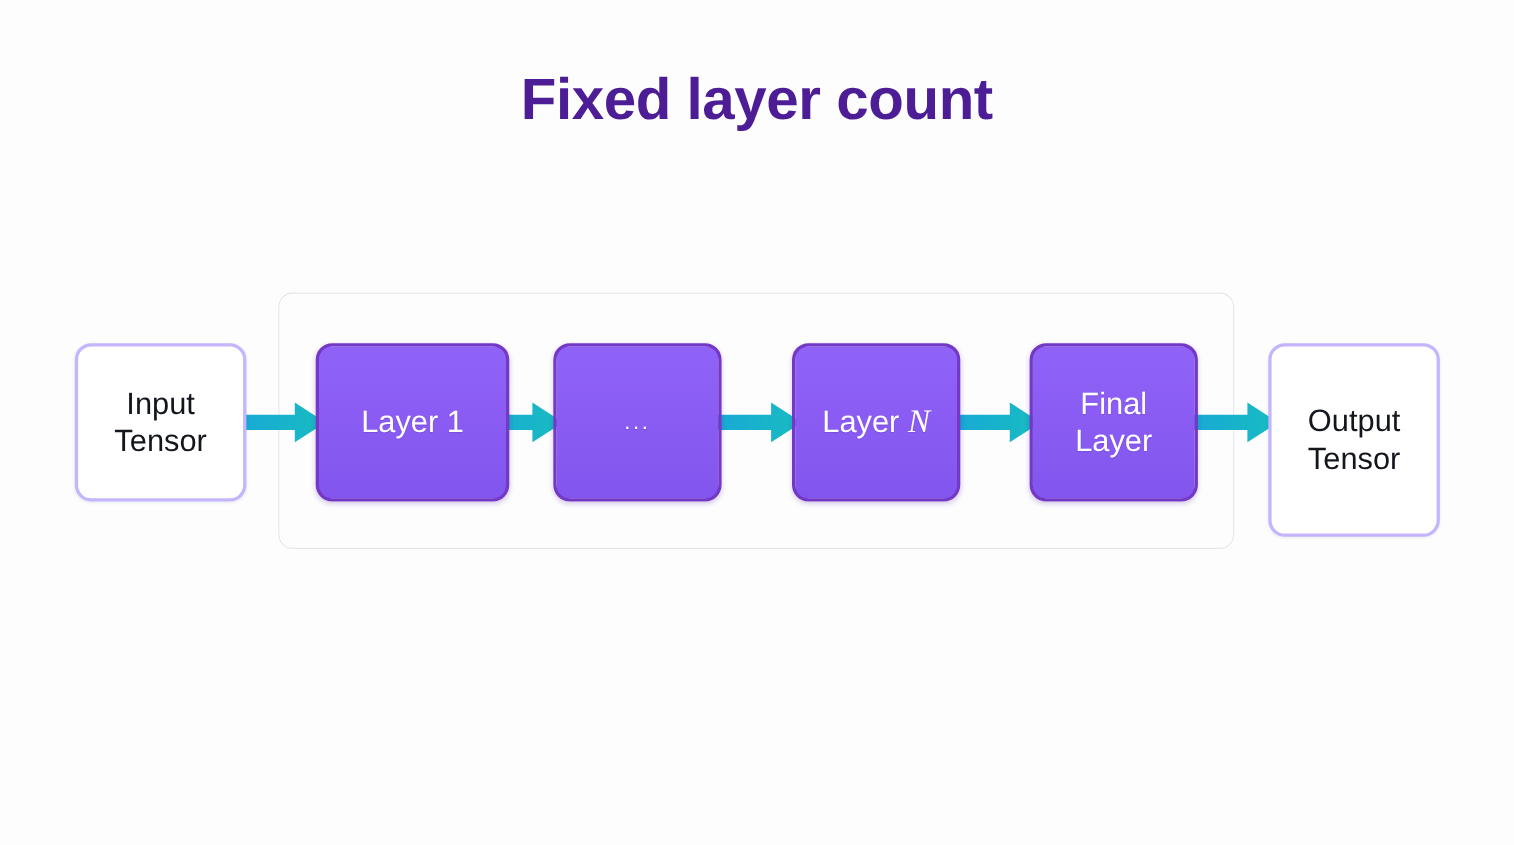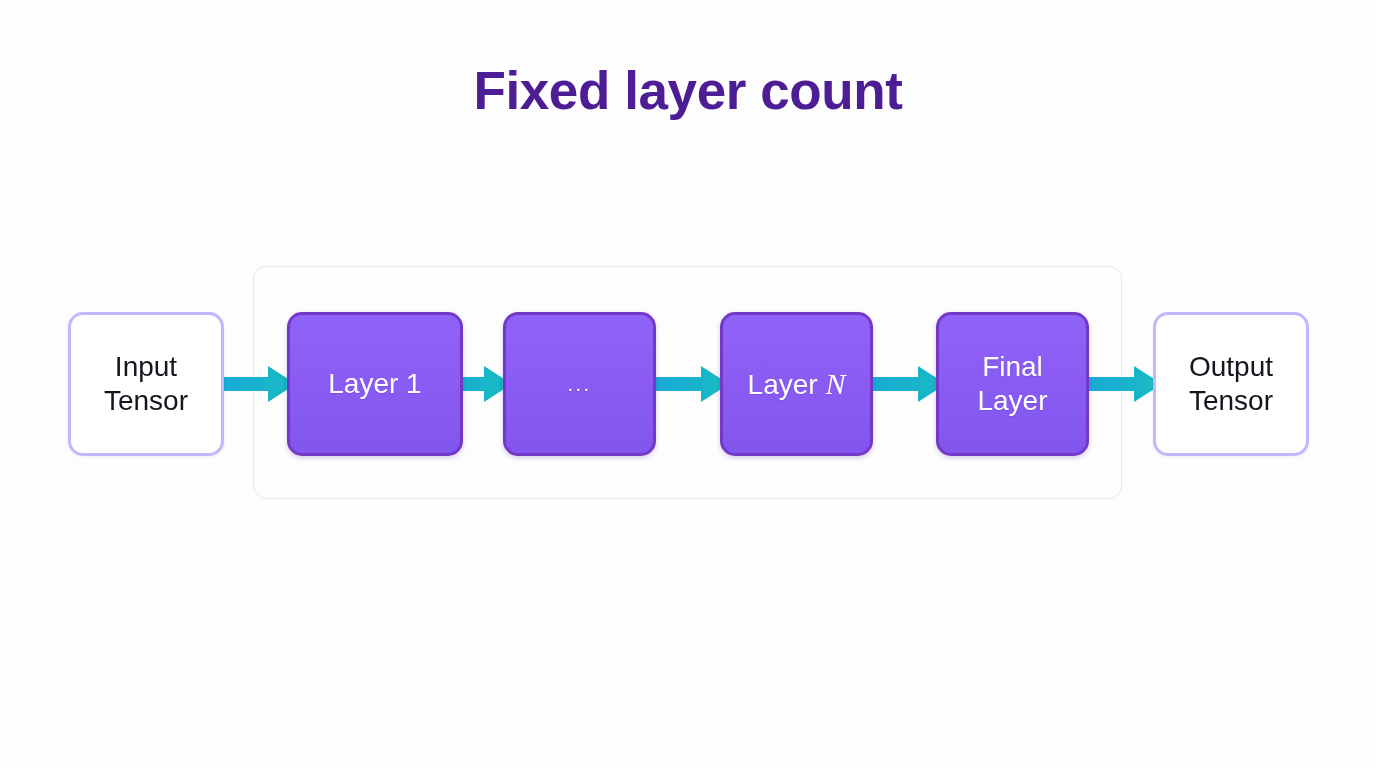--- a/index.html
+++ b/index.html
@@ -203,20 +203,20 @@
     <span class="node-label">
       <span>Final</span><br>
       <span>Layer</span>
     </span>
   </div>
 
   <div class="node layer-node" style="left:720px; top:312px; width:153px; height:144px;">
     <span class="node-label"><span>Layer </span><span class="mathvar">N</span></span>
   </div>
 
-  <div class="node tensor-node" style="left:1153px; top:312px; width:156px; height:144px;">
+  <div class="node tensor-node" style="left:1153px; top:312px; width:156px; height:176px;">
     <span class="node-label">
       <span>Output</span><br>
       <span>Tensor</span>
     </span>
   </div>
 
 </div>
 
 </body></html>

